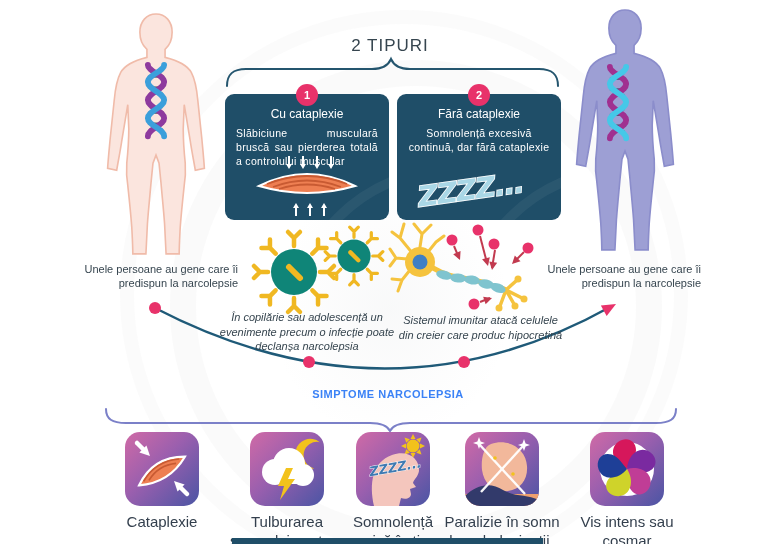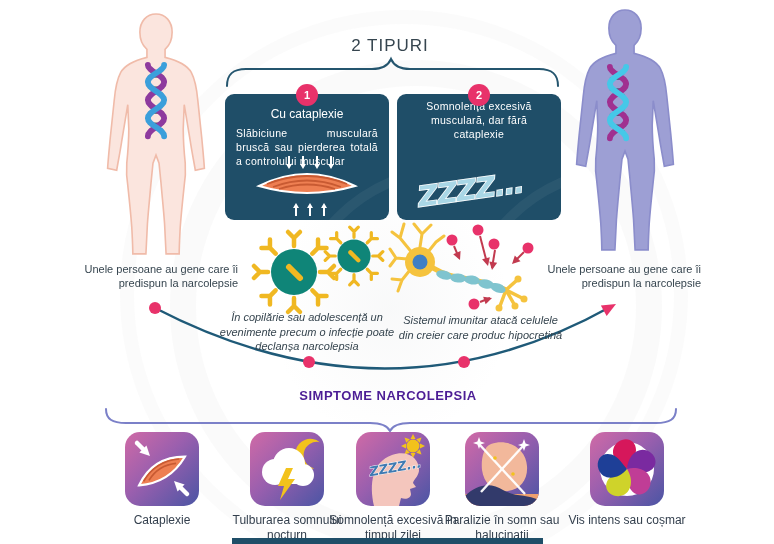--- a/index.html
+++ b/index.html
@@ -21,25 +21,25 @@
   .badge{position:absolute;top:84px;width:22px;height:22px;border-radius:50%;background:#e8326a;
          color:#fff;font-size:11px;font-weight:bold;text-align:center;line-height:22px;z-index:5;}
   .type-title{margin-top:13px;text-align:center;color:#fff;font-size:12px;}
   .type-desc{margin:5px 11px 0 11px;color:#fff;font-size:10.5px;line-height:1.35;
              text-align:justify;letter-spacing:0.3px;}
   
   .caption{position:absolute;text-align:right;font-size:11px;line-height:1.3;color:#36454f;}
   .process-text{position:absolute;text-align:center;font-size:11px;line-height:1.32;color:#36454f;font-style:italic;}
   
   .symptoms-title{position:absolute;left:238px;top:388px;width:300px;text-align:center;
-                  font-weight:bold;font-size:13px;letter-spacing:0.5px;color:#4c1d95;}
+                  font-weight:bold;font-size:11px;letter-spacing:0.5px;color:#3b82f6;}
   .card{position:absolute;top:432px;width:74px;height:74px;border-radius:15px;
         background:linear-gradient(135deg,#d06aa6 0%,#9a5fae 45%,#4b55a4 100%);overflow:hidden;}
   .card svg{display:block;}
-  .card-label{position:absolute;top:513px;text-align:center;font-size:12px;line-height:1.25;color:#333f4d;}
+  .card-label{position:absolute;top:513px;text-align:center;font-size:15px;line-height:1.25;color:#333f4d;}
   .bottom-bar{position:absolute;left:232px;top:538px;width:311px;height:6px;background:#1f4e68;}
   svg{overflow:visible;}
 </style>
 </head>
 <body>
 
 <div id="canvas">
 
   <div class="wm" style="left:170px;top:60px;width:440px;height:440px;"></div>
   <div class="wm2" style="left:120px;top:10px;width:540px;height:540px;"></div>
@@ -123,21 +123,22 @@
         <path d="M20,30 Q60,14 100,30"></path>
           <path d="M26,33 Q60,20 94,33"></path>
           <path d="M32,35 Q60,26 88,35"></path>
       </g>
     </svg>
   </div>
   <div class="badge" style="left:296px;">1</div>
 
   <div class="type-box" style="left:397px;">
     <div class="deco"></div>
-    <div class="type-desc" style="text-align:center;">Somnolență excesivă musculară, dar fără cataplexie</div>
+    <div class="type-title">Fără cataplexie</div>
+    <div class="type-desc" style="text-align:center;">Somnolență excesivă continuă, dar fără cataplexie</div>
     <svg class="abs" style="left:10px;top:66px;" width="146" height="52" viewBox="0 0 146 52">
       <text x="10" y="38" transform="rotate(-8 73 26)" font-family="DejaVu Sans, sans-serif" font-size="28" font-weight="bold" font-style="italic" fill="#a9d7e6" stroke="#ffffff" stroke-width="1.6" paint-order="stroke" letter-spacing="-1">ZZZZ...</text>
     </svg>
   </div>
   <div class="badge" style="left:468px;">2</div>
 
   <div class="caption" style="left:82px;top:262px;width:156px;">Unele persoane au gene care îi predispun la narcolepsie</div>
   <div class="caption" style="left:543px;top:262px;width:158px;">Unele persoane au gene care îi predispun la narcolepsie</div>
 
   <svg class="abs" style="left:246px;top:226px;" width="140" height="86" viewBox="0 0 140 86">

